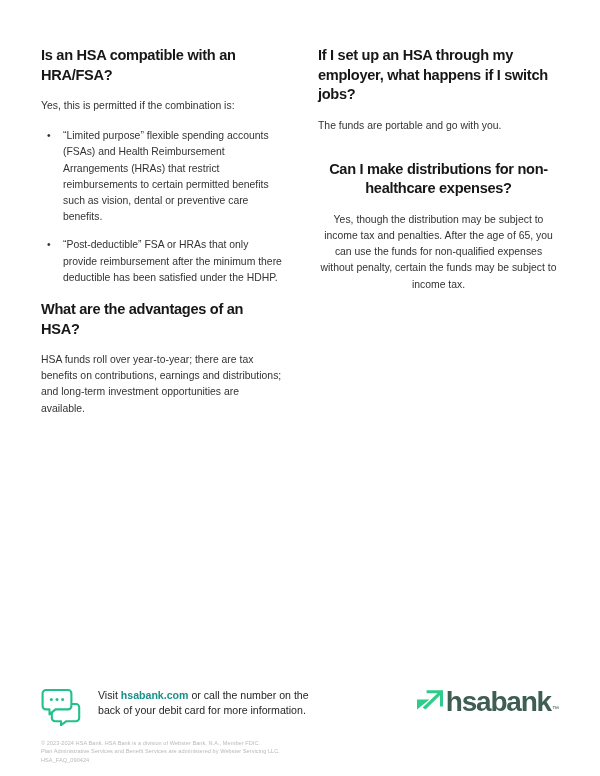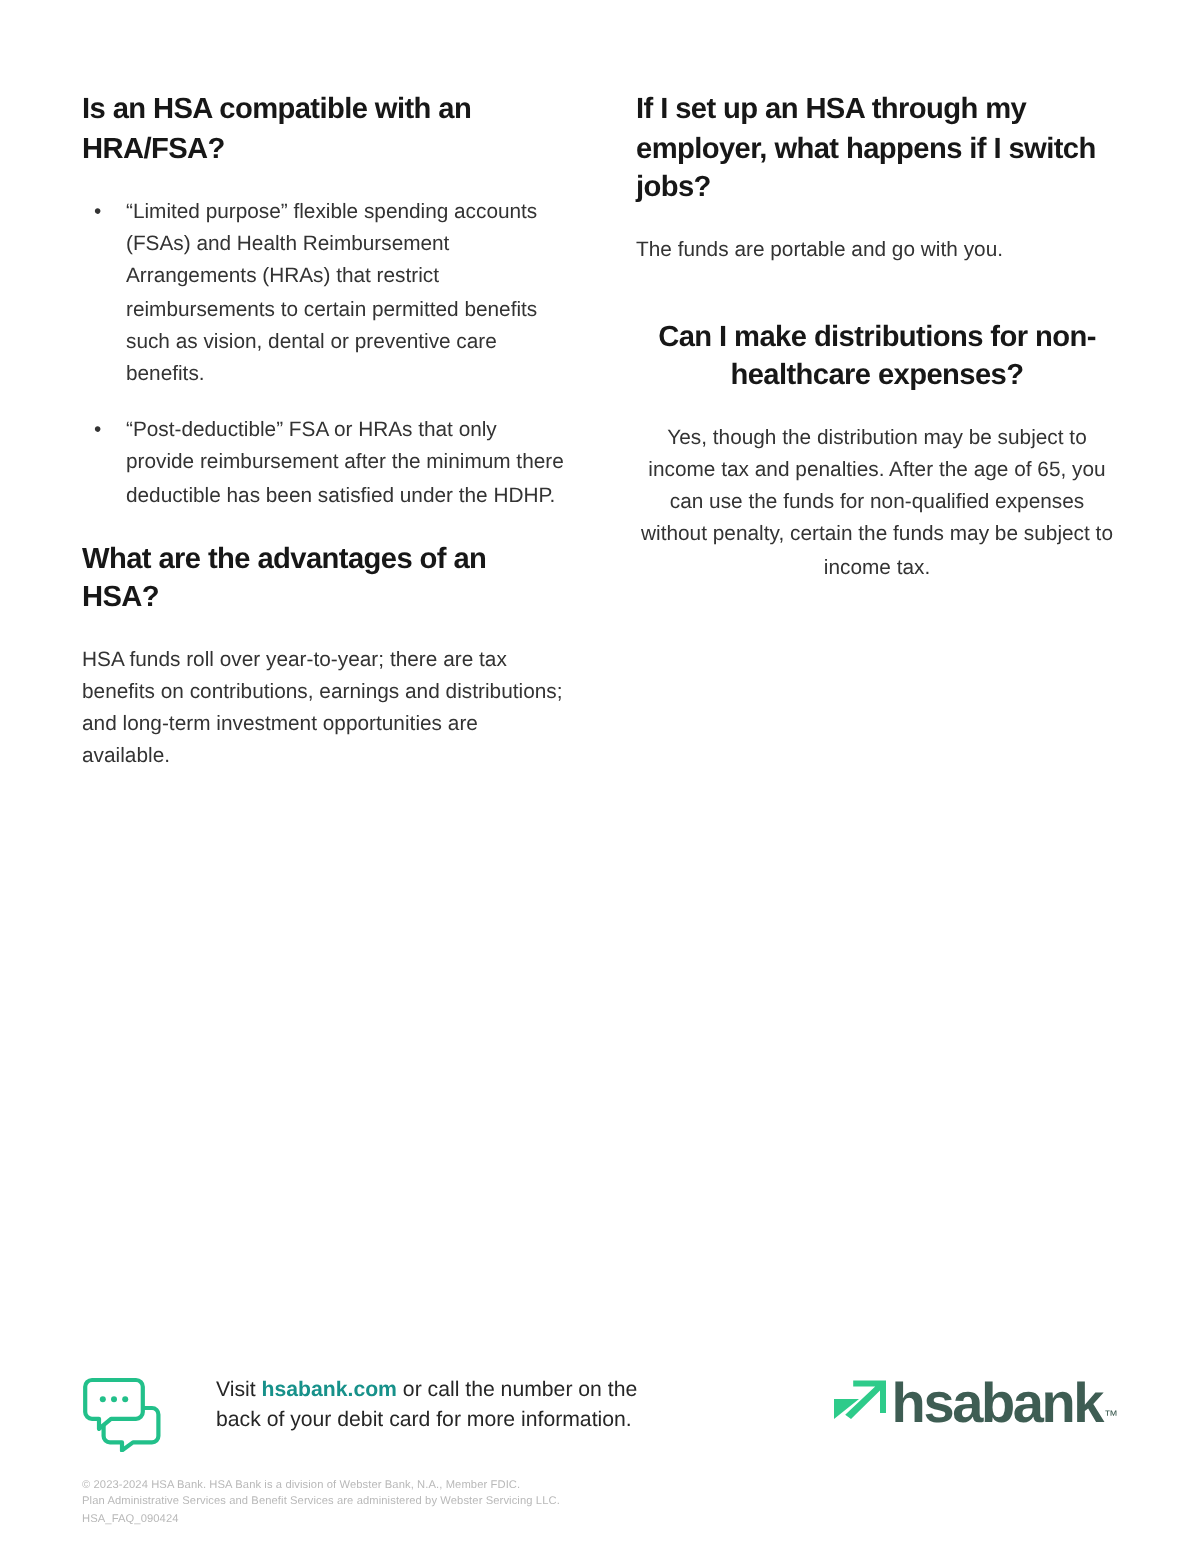--- a/index.html
+++ b/index.html
@@ -92,21 +92,21 @@
   .footer {
     position: absolute;
     left: 41px;
     top: 686px;
     width: 518px;
   }
 
   .footer-top {
     display: flex;
     align-items: flex-start;
-    gap: 14px;
+    gap: 4px;
     position: relative;
     height: 46px;
   }
 
   .chat-icon {
     width: 42px;
     height: 38px;
     flex: 0 0 42px;
     margin-top: 2px;
   }
@@ -171,20 +171,21 @@
 <body>
 
 <div class="page">
 
   <div class="columns">
 
     <div class="col">
 
       <div class="block">
         <h2 class="q">Is an HSA compatible with an HRA/FSA?</h2>
+        <p class="a">Yes, this is permitted if the combination is:</p>
         <ul class="bullets">
           <li>
             <span class="dot">•</span>
             <span>“Limited purpose” flexible spending accounts (FSAs) and Health Reimbursement Arrangements (HRAs) that restrict reimbursements to certain permitted benefits such as vision, dental or preventive care benefits.</span>
           </li>
           <li>
             <span class="dot">•</span>
             <span>“Post-deductible” FSA or HRAs that only provide reimbursement after the minimum there deductible has been satisfied under the HDHP.</span>
           </li>
         </ul>

